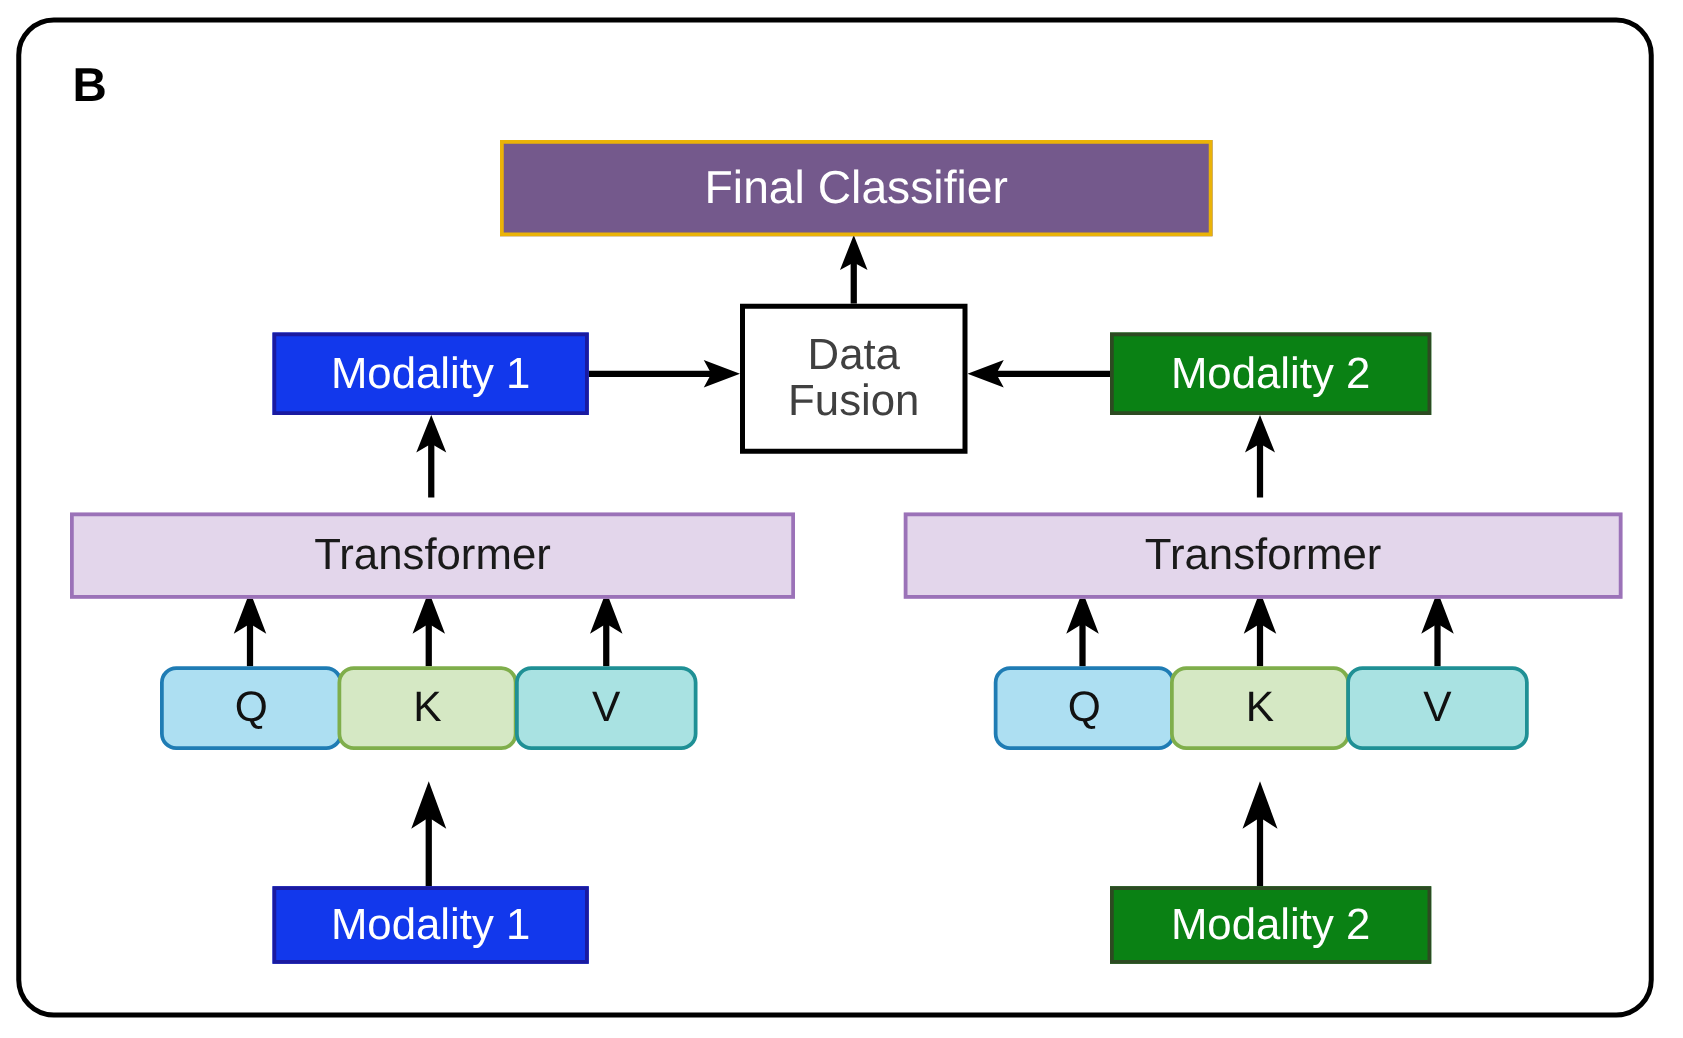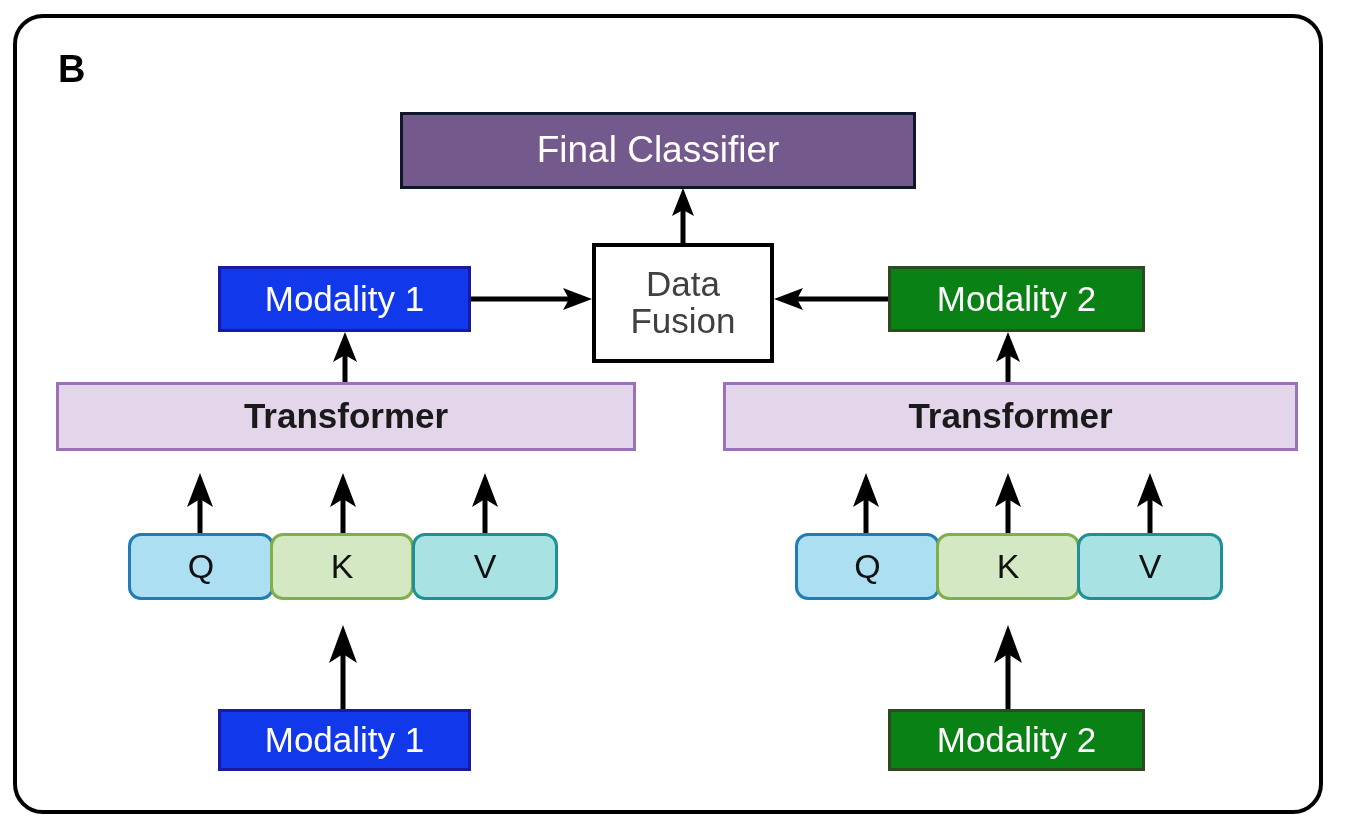--- a/index.html
+++ b/index.html
@@ -45,24 +45,24 @@
     align-items: center;
     justify-content: center;
     text-align: center;
     line-height: 1.05;
     white-space: pre-line;
   }
   
   #final-classifier {
     left: 400px;
     top: 112px;
-    width: 516px;
+    width: 570px;
     height: 77px;
     background: #74598c;
-    border: 3px solid #0f172a;
+    border: 3px solid #eab308;
     color: #ffffff;
     font-size: 37px;
   }
   
   #data-fusion {
     left: 592px;
     top: 243px;
     width: 182px;
     height: 120px;
     background: #ffffff;
@@ -86,27 +86,26 @@
     top: 266px;
     width: 257px;
     height: 66px;
     background: #0a8114;
     border: 3px solid #2d4a22;
     color: #ffffff;
     font-size: 35px;
   }
   
   .transformer {
-    top: 382px;
+    top: 410px;
     height: 69px;
     background: #e3d6eb;
     border: 3px solid #9b72b8;
     color: #1a1a1a;
     font-size: 35px;
-    font-weight: bold;
   }
   #transformer-left { left: 56px; width: 580px; }
   #transformer-right { left: 723px; width: 575px; }
   
   .qkv {
     top: 533px;
     height: 67px;
     border-radius: 13px;
     font-size: 34px;
     color: #111111;

